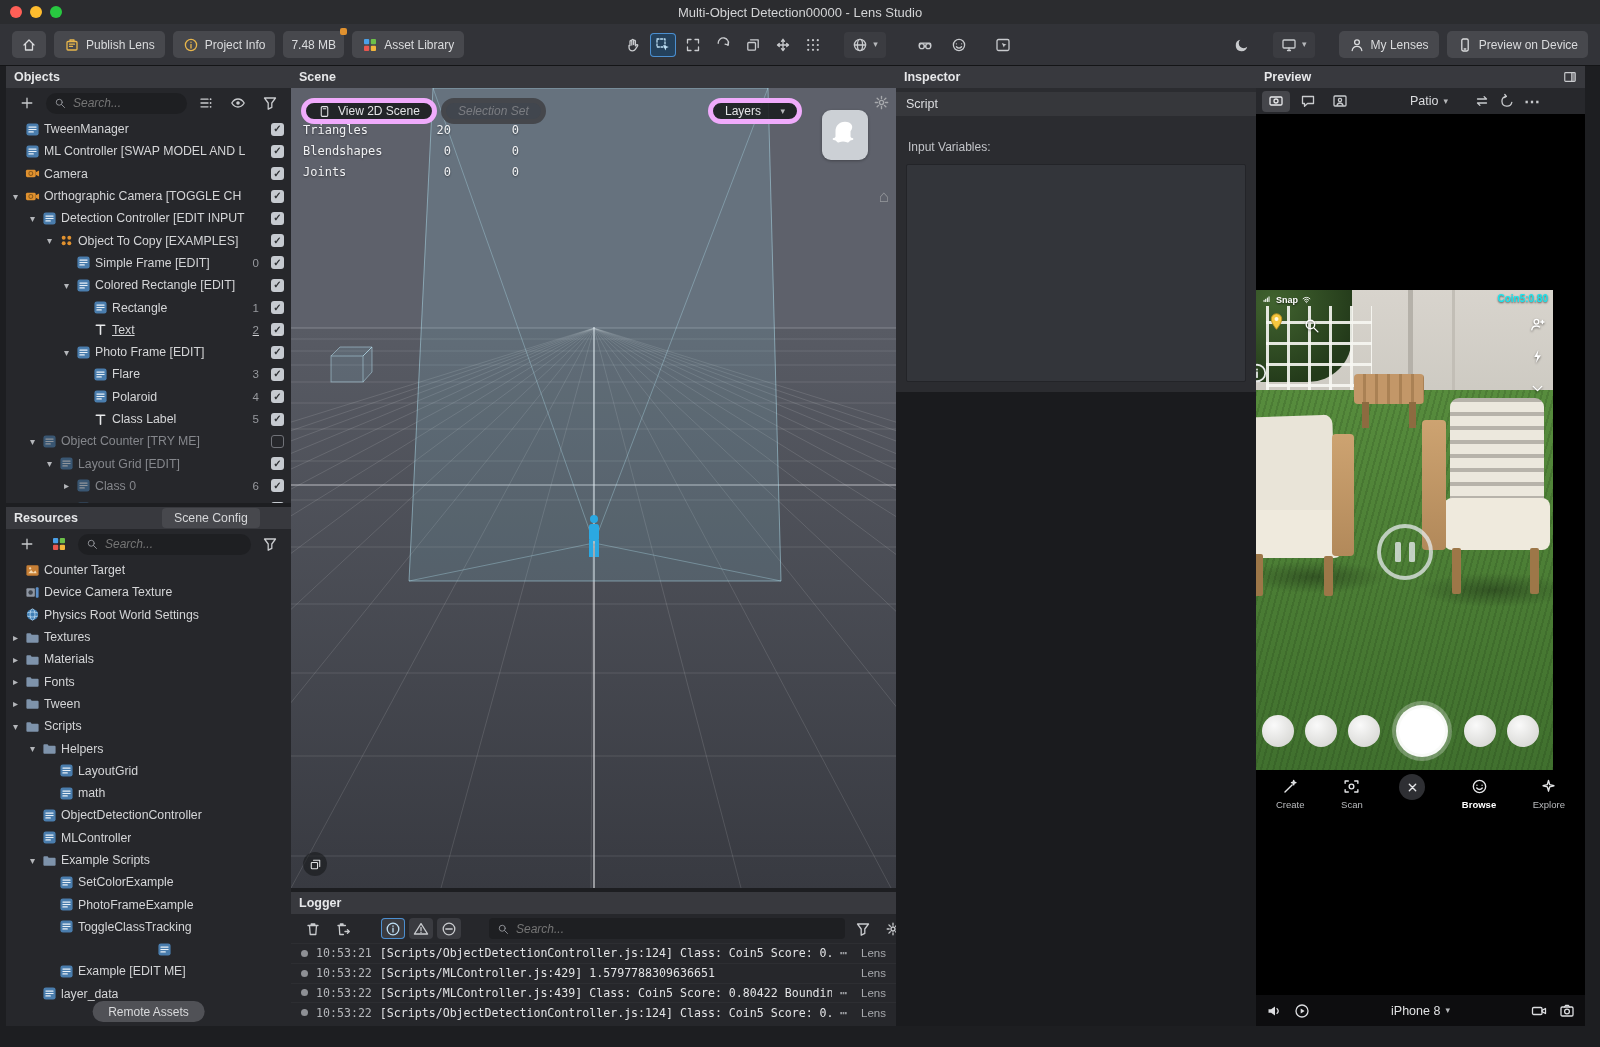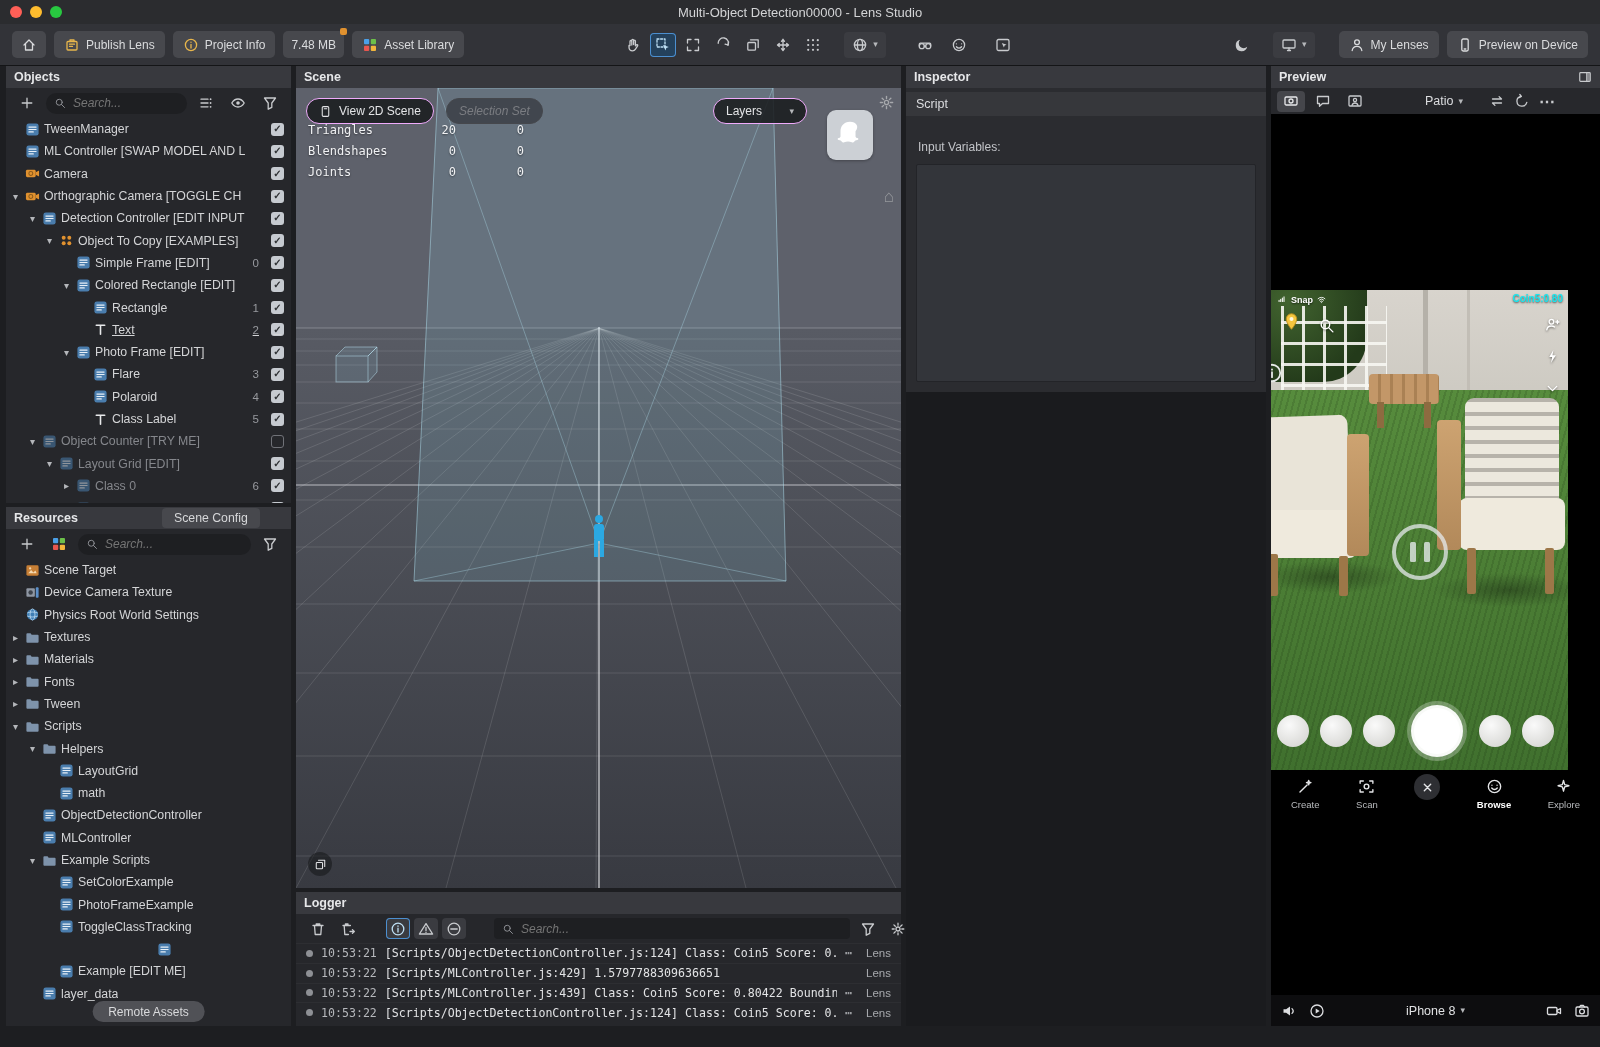--- a/index.html
+++ b/index.html
@@ -25,21 +25,21 @@
   .sq { width:34px; justify-content:center; padding:0; }
   .size-btn { position:relative; padding:0 8px; }
   .size-btn::after { content:''; position:absolute; top:-3px; right:-3px; width:7px; height:7px; background:#e0912f; border-radius:2px; }
   .icon-btn { width:26px; height:24px; display:inline-flex; align-items:center; justify-content:center; color:#c9cbce; border-radius:4px; flex:none; }
   .icon-btn.active { background:#24415c; box-shadow:0 0 0 1px #4c8fd0 inset; color:#bfe0f5; }
   .chev { font-size:9px; color:#b6b8bb; line-height:1; }
   .tools { display:flex; align-items:center; gap:4px; margin-left:148px; }
   .dd-btn { background:#3b3c41; border-radius:4px; height:26px; display:inline-flex; align-items:center; gap:5px; padding:0 8px; color:#c9cbce; }
 
   
-  .main { display:flex; gap:5px; padding-left:6px; height:960px; }
+  .main { display:flex; padding-left:6px; height:960px; }
   .col-left { width:285px; display:flex; flex-direction:column; gap:4px; }
   .col-center { width:605px; display:flex; flex-direction:column; gap:4px; }
   .col-insp { width:360px; display:flex; flex-direction:column; }
   .col-preview { width:329px; display:flex; flex-direction:column; background:#0b0b0d; }
 
   .panel { background:#26272b; display:flex; flex-direction:column; min-height:0; }
   .panel-header { height:22px; background:#38393e; display:flex; align-items:center; padding:0 8px; color:#e6e7e9; font-size:12.5px; font-weight:700; flex:none; }
   .panel-toolbar { height:30px; display:flex; align-items:center; gap:6px; padding:0 8px; flex:none; }
   .search-pill { flex:1; height:21px; background:#1e1f22; border-radius:11px; display:flex; align-items:center; gap:5px; padding:0 8px; color:#8d8f94; min-width:0; }
   .search-pill .ig { width:12px; height:12px; }
@@ -61,21 +61,21 @@
   .cb.off { background:transparent; border:1.4px solid #707278; }
   .objects-panel { height:437px; }
   .resources-panel { flex:1; }
   .tabbtn { margin-left:84px; background:#47484d; border-radius:4px; height:20px; display:flex; align-items:center; padding:0 12px; font-weight:400; color:#d6d7d9; font-size:12.3px; }
   .remote-btn { position:absolute; bottom:4px; left:50%; transform:translateX(-50%); background:#505156; border-radius:11px; height:21px; padding:0 16px; color:#d9dadc; font-size:12px; display:flex; align-items:center; white-space:nowrap; }
 
   
   .scene-panel { height:822px; }
   .viewport { position:relative; flex:1; overflow:hidden; background:#5e616b; }
   .scene-svg { position:absolute; inset:0; width:100%; height:100%; }
-  .scene-btn { position:absolute; height:26px; border-radius:14px; background:rgba(26,28,31,.88); border:1px solid #f0abfc; color:#e3e4e6; font-size:12px; display:flex; align-items:center; gap:7px; padding:0 12px; white-space:nowrap; }
+  .scene-btn { position:absolute; height:26px; border-radius:14px; background:rgba(26,28,31,.88); border:5px solid #f0abfc; color:#e3e4e6; font-size:12px; display:flex; align-items:center; gap:7px; padding:0 12px; white-space:nowrap; }
   .scene-btn .ig { width:13px; height:13px; }
   .scene-btn.disabled { background:rgba(40,42,46,.6); border-color:#45474c; color:#7b7d82;font-style:italic; }
   .stats { position:absolute; left:12px; top:32px; font-family:"DejaVu Sans Mono", monospace; font-size:12px; color:#f0f1f3; text-shadow:0 1px 2px rgba(0,0,0,.45); }
   .stats .srow { display:grid; grid-template-columns:112px 36px 68px; line-height:21px; }
   .stats .num { text-align:right; }
   .ghost-badge { position:absolute; right:28px; top:22px; width:46px; height:50px; background:#ccd0d5; border-radius:9px; display:flex; align-items:center; justify-content:center; box-shadow:0 1px 3px rgba(0,0,0,.3); }
   .ghost-badge svg { width:40px; height:40px; }
   .vp-gear { position:absolute; right:6px; top:6px; width:17px; height:17px; color:#a6a8ac; }
   .vp-home { position:absolute; right:7px; top:100px; color:#97999d; font-size:17px; line-height:1; }
   .vp-dup { position:absolute; left:12px; bottom:12px; width:24px; height:24px; border-radius:50%; background:rgba(20,22,24,.55); display:flex; align-items:center; justify-content:center; color:#e0e1e3; }
@@ -672,21 +672,21 @@
 
       <div class="tree-row" style="padding-left: 4px;">
             <span class="arrow"></span>
             <span class="ic">
               <svg viewBox="0 0 16 16">
                 <rect x="1.5" y="2.5" width="13" height="11" rx="1.5" fill="#c77f35"></rect>
                 <path d="M3.5 11l3-3.5 2.5 2.5 2-2 1.5 3z" fill="#f4d9b0"></path>
                 <circle cx="5.5" cy="5.8" r="1.2" fill="#f4d9b0"></circle>
               </svg>
             </span>
-            <span class="tree-label">Scene Target</span>
+            <span class="tree-label">Counter Target</span>
             <span class="spacer"></span>
           </div>
           <div class="tree-row" style="padding-left: 4px;">
             <span class="arrow"></span>
             <span class="ic">
               <svg viewBox="0 0 16 16">
                 <rect x="1.5" y="3.5" width="9" height="9" rx="1" fill="#8f97a3"></rect>
                 <circle cx="6" cy="8" r="2.4" fill="#3d434c"></circle>
                 <rect x="11.5" y="2.5" width="3" height="11" rx="1" fill="#5b8fc9"></rect>
               </svg>

